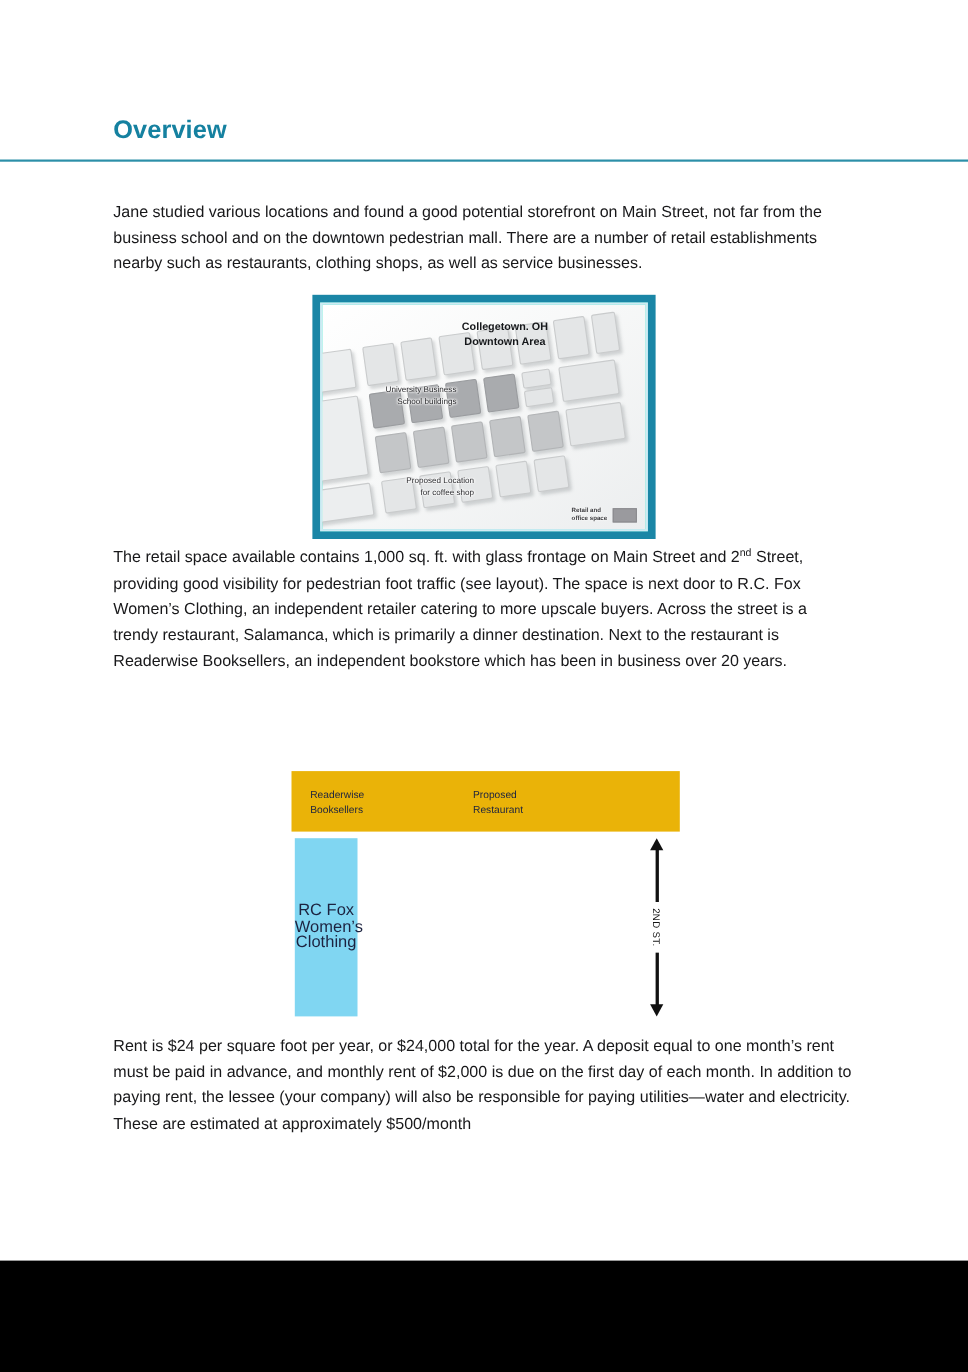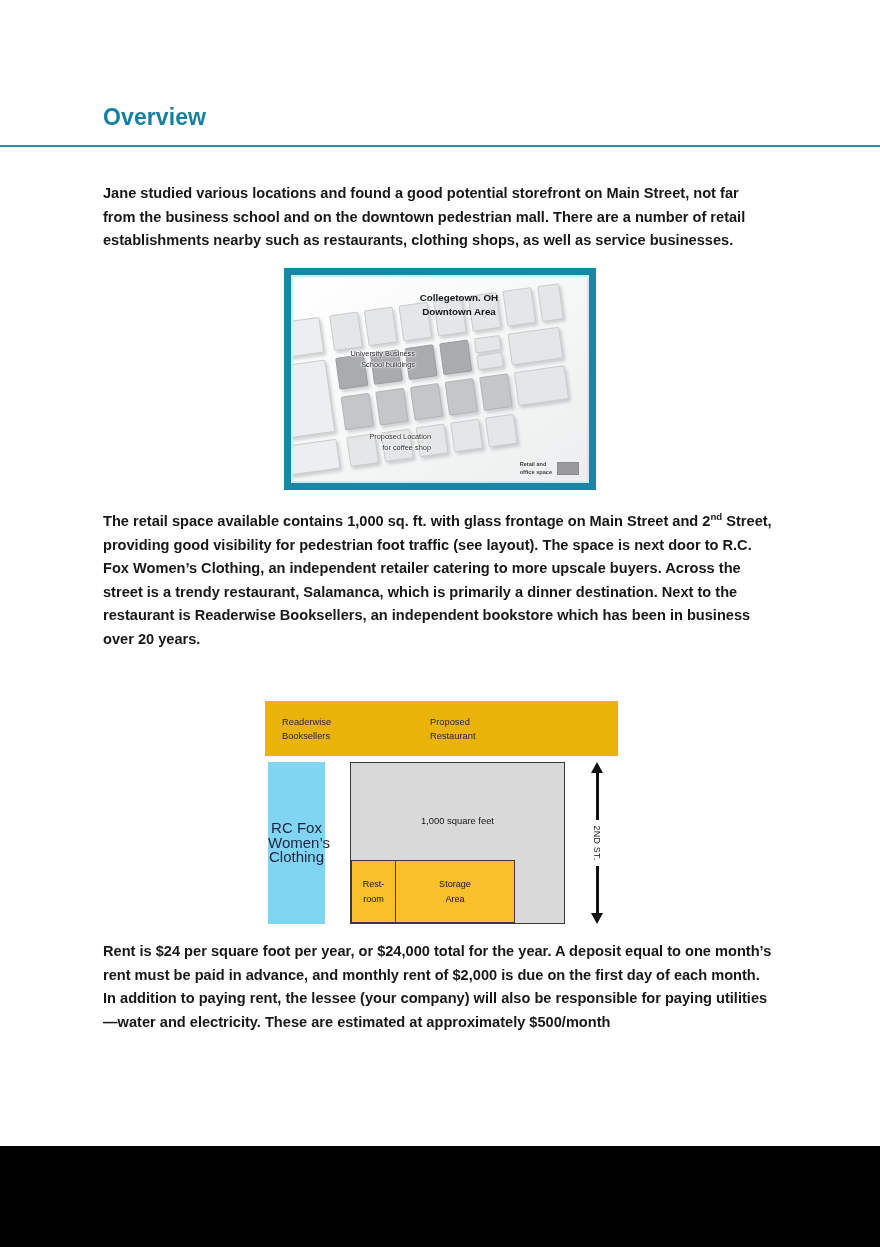--- a/index.html
+++ b/index.html
@@ -45,24 +45,23 @@
 
   
   .para {
     position: absolute;
     left: 103px;
     width: 672px;
     font-size: 14.6px;
     line-height: 23.6px;
     color: #18181a;
     text-align: left;
-    font-weight: bold;
   }
   #para1 { top: 182px; }
-  #para2 { top: 510px; }
+  #para2 { top: 496px; }
   #para3 { top: 940px; }
   .para sup {
     font-size: 9.6px;
     vertical-align: super;
     line-height: 0;
   }
 
   
   .map-figure {
     position: absolute;
@@ -445,35 +444,20 @@
 
 
     <div class="rcfox">
       <div class="rcfox-text">
         <span>RC Fox</span><br>
         <span>Women’s</span><br>
         <span>Clothing</span>
       </div>
     </div>
 
-    <div class="space-outer">
-      <div class="space-sqft">1,000 square feet</div>
-      <div class="restroom">
-        <div class="cell-text">
-          <span>Rest-</span><br>
-          <span>room</span>
-        </div>
-      </div>
-      <div class="storage">
-        <div class="cell-text">
-          <span>Storage</span><br>
-          <span>Area</span>
-        </div>
-      </div>
-    </div>
 
     <div class="secondst">
       <div class="arrow-up"></div>
       <div class="vline-top"></div>
       <div class="vline-bot"></div>
       <div class="arrow-dn"></div>
       <div class="secondst-label">2ND ST.</div>
     </div>
 
   </div>

